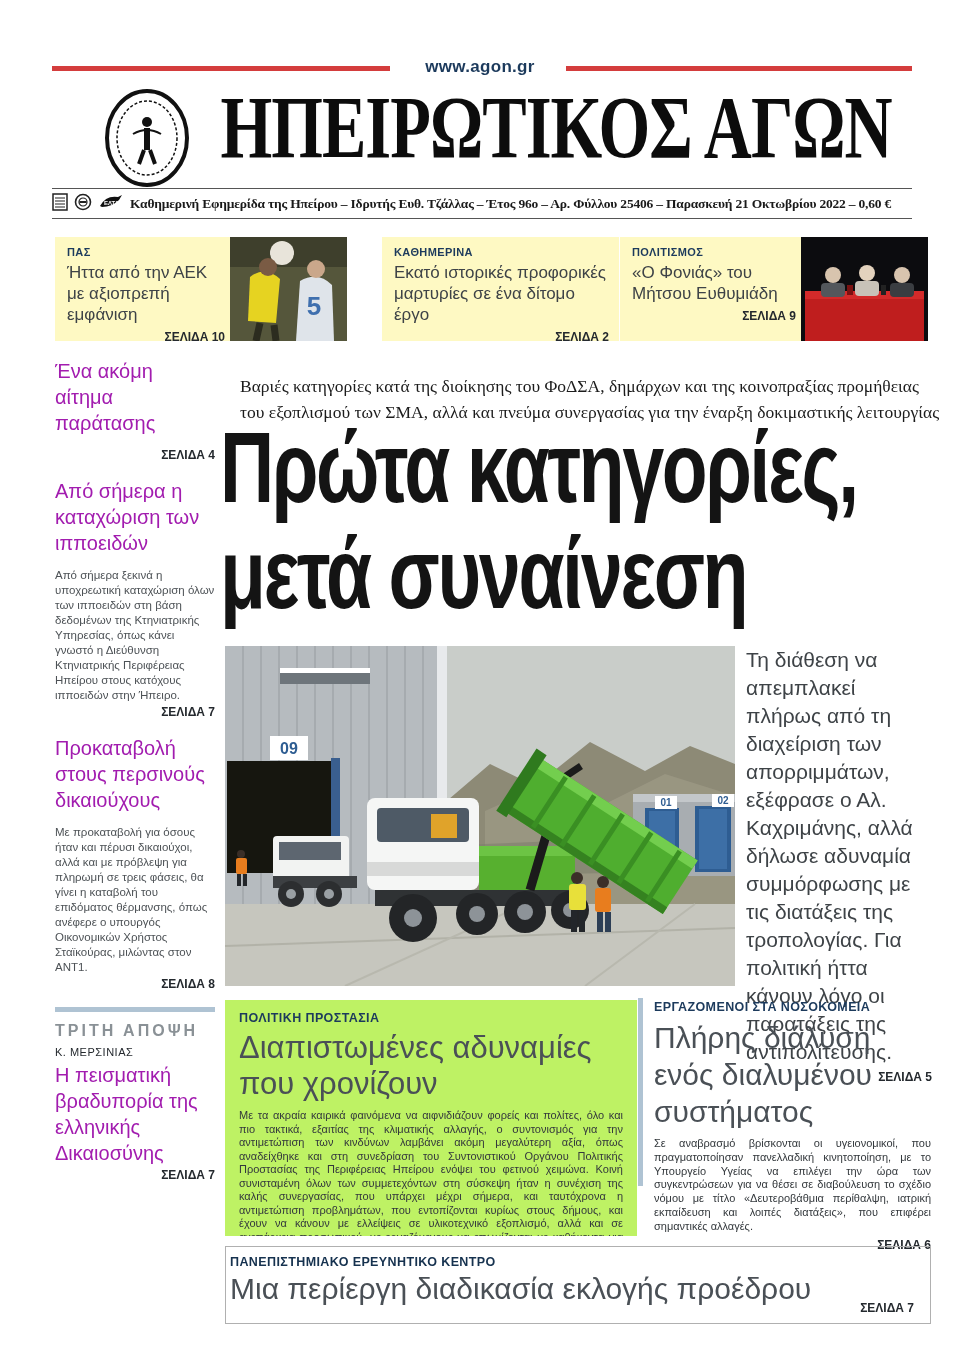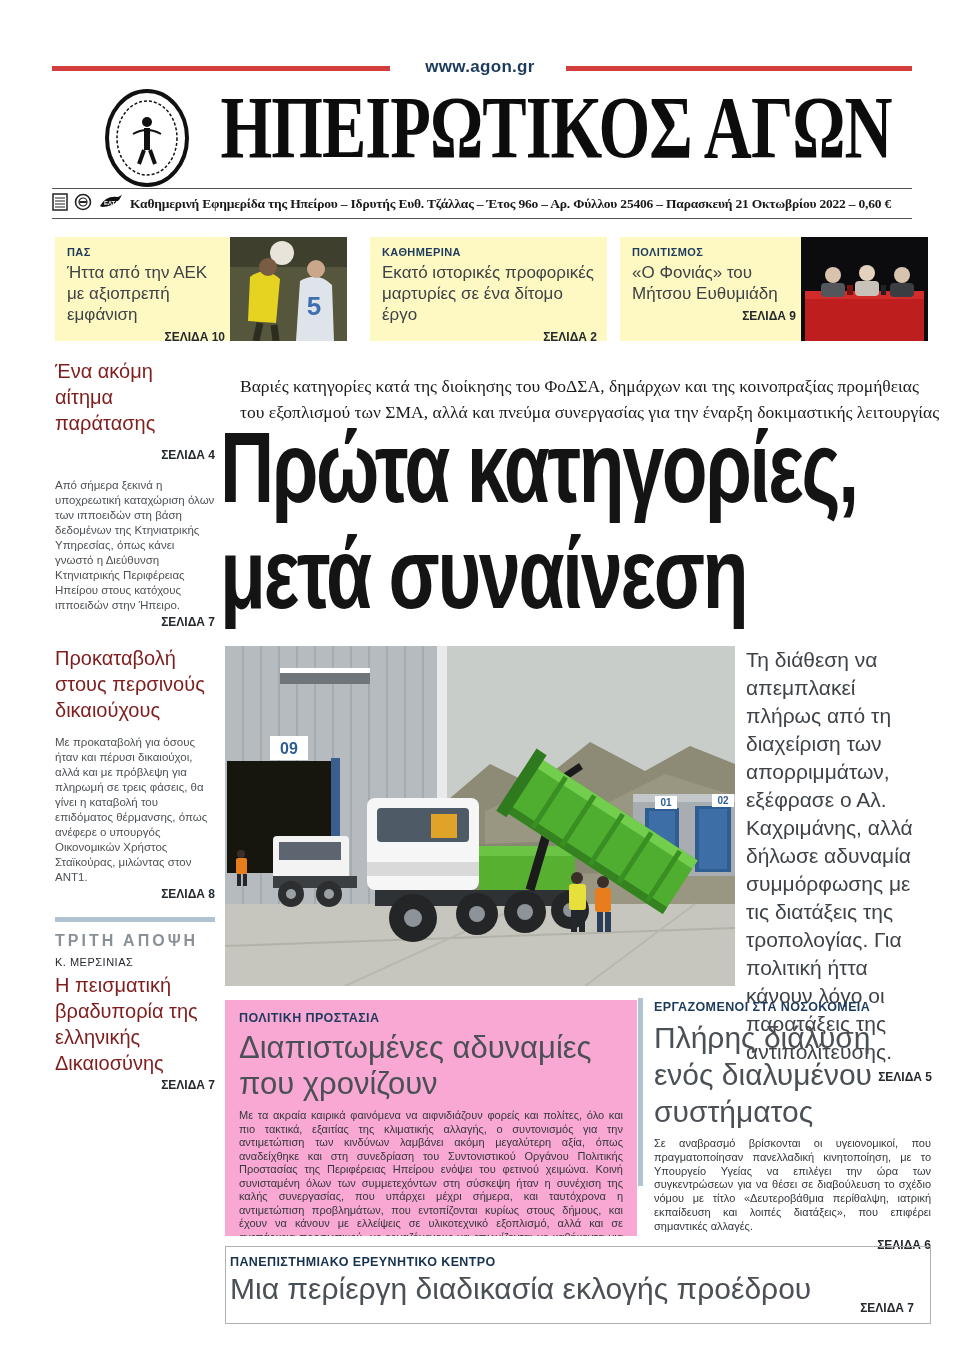--- a/index.html
+++ b/index.html
@@ -28,40 +28,40 @@
   .teaser{position:absolute;top:237px;height:104px;background:#fef9c3;}
   .teaser .txt{position:absolute;left:12px;top:9px;right:10px;}
   .teaser .photo{position:absolute;right:0;top:0;height:104px;}
   .kicker{font-size:11px;font-weight:bold;color:#1c3a5c;letter-spacing:.4px;}
   .t-headline{margin-top:4px;font-size:17px;line-height:21px;color:#3e4347;}
   .page-ref{font-size:12px;font-weight:bold;color:#24292e;text-align:right;}
   .teaser .page-ref{margin-top:5px;}
 
   
   .left-col{position:absolute;left:55px;top:358px;width:160px;}
-  .lc-headline{margin:0 0 12px 0;font-size:20px;line-height:26px;font-weight:normal;color:#7f1d1d;}
+  .lc-headline{margin:0 0 12px 0;font-size:20px;line-height:26px;font-weight:normal;color:#a21caf;}
   .lc-body{margin:0 0 2px 0;font-size:11.5px;line-height:15px;color:#4d5256;}
   .lc-page{margin-bottom:16px;}
   .bar{width:160px;height:5px;background:#afc3d3;}
   .section-head{font-size:16px;font-weight:bold;color:#8a9196;letter-spacing:3px;margin:10px 0 6px;}
   .author{font-size:11px;font-weight:normal;color:#24292e;letter-spacing:.5px;margin-bottom:4px;}
 
   
   .deck{position:absolute;left:225px;top:358px;width:706px;margin:15px;
         font-family:"Liberation Serif",serif;font-size:17.5px;line-height:26px;color:#1c1c1c;}
   .main-headline{position:absolute;left:220px;top:414px;width:712px;color:#141414;}
   .main-headline .hl{display:block;font-weight:bold;font-size:100px;line-height:106px;
         letter-spacing:-3px;white-space:nowrap;transform:scaleX(.75);transform-origin:0 50%;}
   .photo-box{position:absolute;left:225px;top:646px;width:510px;height:340px;overflow:hidden;}
   .summary{position:absolute;left:746px;top:646px;width:186px;}
   .summary p{margin:0;font-size:21px;line-height:28px;color:#3e4347;}
   .summary .page-ref{margin-top:4px;}
 
   
-  .civil{position:absolute;left:225px;top:1000px;width:412px;height:236px;background:#f9a8d4;
+  .civil{position:absolute;left:225px;top:1000px;width:412px;height:236px;background:#bef264;
          box-sizing:border-box;padding:11px 14px;overflow:hidden;}
   .box-headline{margin:5px 0 7px 0;font-size:31px;line-height:36px;font-weight:normal;color:#4a5056;}
   .box-body{margin:0 0 4px 0;font-size:11px;line-height:13.5px;color:#33383c;text-align:justify;}
   .vbar{position:absolute;left:638px;top:998px;width:5px;height:188px;background:#afc3d3;}
   .hosp{position:absolute;left:654px;top:1000px;width:277px;}
   .strip{position:absolute;left:225px;top:1246px;width:706px;height:78px;box-sizing:border-box;
          border:1px solid #b0b0b0;padding:8px 4px;}
   .strip .box-headline{margin:3px 0 0 0;font-size:30px;line-height:34px;}
   .strip .page-ref{position:absolute;right:16px;bottom:8px;}
 </style>
@@ -125,21 +125,21 @@
         <path d="M20 40 Q35 28 50 42 L46 86 L18 84 Z" fill="#e6d321"></path>
         <circle cx="38" cy="30" r="9" fill="#7a5b44"></circle>
         <path d="M70 44 Q88 34 102 48 L104 104 L66 104 Z" fill="#dfe4ea"></path>
         <circle cx="86" cy="32" r="9" fill="#caa78b"></circle>
         <text x="84" y="78" font-size="26" font-weight="bold" fill="#3f6fae" font-family="Liberation Sans, sans-serif" text-anchor="middle">5</text>
         <path d="M30 86 L26 104 M44 88 L46 104" stroke="#2c2c1f" stroke-width="7"></path>
       </svg>
     </div>
   </div>
 
-  <div class="teaser" style="left:370px;width:237px;">
+  <div class="teaser" style="left:382px;width:237px;">
     <div class="txt">
       <div class="kicker">ΚΑΘΗΜΕΡΙΝΑ</div>
       <div class="t-headline">Εκατό ιστορικές προφορικές μαρτυρίες σε ένα δίτομο έργο</div>
       <div class="page-ref">ΣΕΛΙΔΑ 2</div>
     </div>
   </div>
 
   <div class="teaser" style="left:620px;width:308px;">
     <div class="txt" style="right:132px;">
       <div class="kicker">ΠΟΛΙΤΙΣΜΟΣ</div>
@@ -160,20 +160,21 @@
         <rect x="46" y="48" width="6" height="10" fill="#7a1111"></rect>
         <rect x="80" y="48" width="5" height="10" fill="#222"></rect>
       </svg>
     </div>
   </div>
 
   <aside class="left-col">
     <h3 class="lc-headline">Ένα ακόμη αίτημα παράτασης</h3>
     <div class="page-ref lc-page">ΣΕΛΙΔΑ 4</div>
 
+    <h3 class="lc-headline">Από σήμερα η καταχώριση των ιπποειδών</h3>
     <p class="lc-body">Από σήμερα ξεκινά η υποχρεωτική καταχώριση όλων των ιπποειδών στη βάση δεδομένων της Κτηνιατρικής Υπηρεσίας, όπως κάνει γνωστό η Διεύθυνση Κτηνιατρικής Περιφέρειας Ηπείρου στους κατόχους ιπποειδών στην Ήπειρο.</p>
     <div class="page-ref lc-page">ΣΕΛΙΔΑ 7</div>
 
     <h3 class="lc-headline">Προκαταβολή στους περσινούς δικαιούχους</h3>
     <p class="lc-body">Με προκαταβολή για όσους ήταν και πέρυσι δικαιούχοι, αλλά και με πρόβλεψη για πληρωμή σε τρεις φάσεις, θα γίνει η καταβολή του επιδόματος θέρμανσης, όπως ανέφερε ο υπουργός Οικονομικών Χρήστος Σταϊκούρας, μιλώντας στον ΑΝΤ1.</p>
     <div class="page-ref lc-page">ΣΕΛΙΔΑ 8</div>
 
     <div class="bar"></div>
     <div class="section-head">ΤΡΙΤΗ ΑΠΟΨΗ</div>
     <div class="author">Κ. ΜΕΡΣΙΝΙΑΣ</div>

